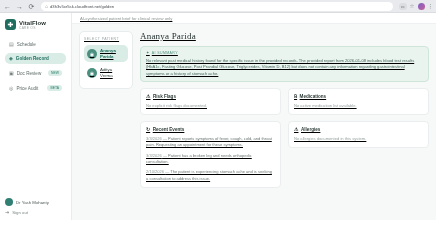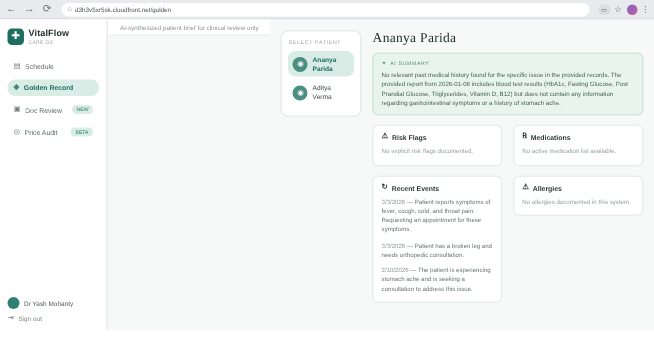--- a/index.html
+++ b/index.html
@@ -123,21 +123,21 @@
   .user-avatar {
     width: 8px; height: 8px; border-radius: 50%;
     background: #2f7f72;
     flex: 0 0 auto;
   }
   .user-name { font-size: 4.3px; color: #4d5957; white-space: nowrap; overflow: hidden; }
   .signout { display: flex; align-items: center; gap: 3px; font-size: 4.3px; color: #7c8885; }
   .signout-icon { font-size: 5px; line-height: 1; }
 
   
-  .main { flex: 1 1 auto; display: flex; flex-direction: row; min-width: 0; }
+  .main { flex: 1 1 auto; display: flex; flex-direction: column; min-width: 0; text-decoration: underline; }
   .topbar {
     height: 11px;
     display: flex; align-items: center;
     padding: 0 8px;
     background: #ffffff;
     border-bottom: 1px solid #eef1f1;
     flex: 0 0 auto;
   }
   .topbar-note { font-size: 4.2px; color: #8b9592; }
 

